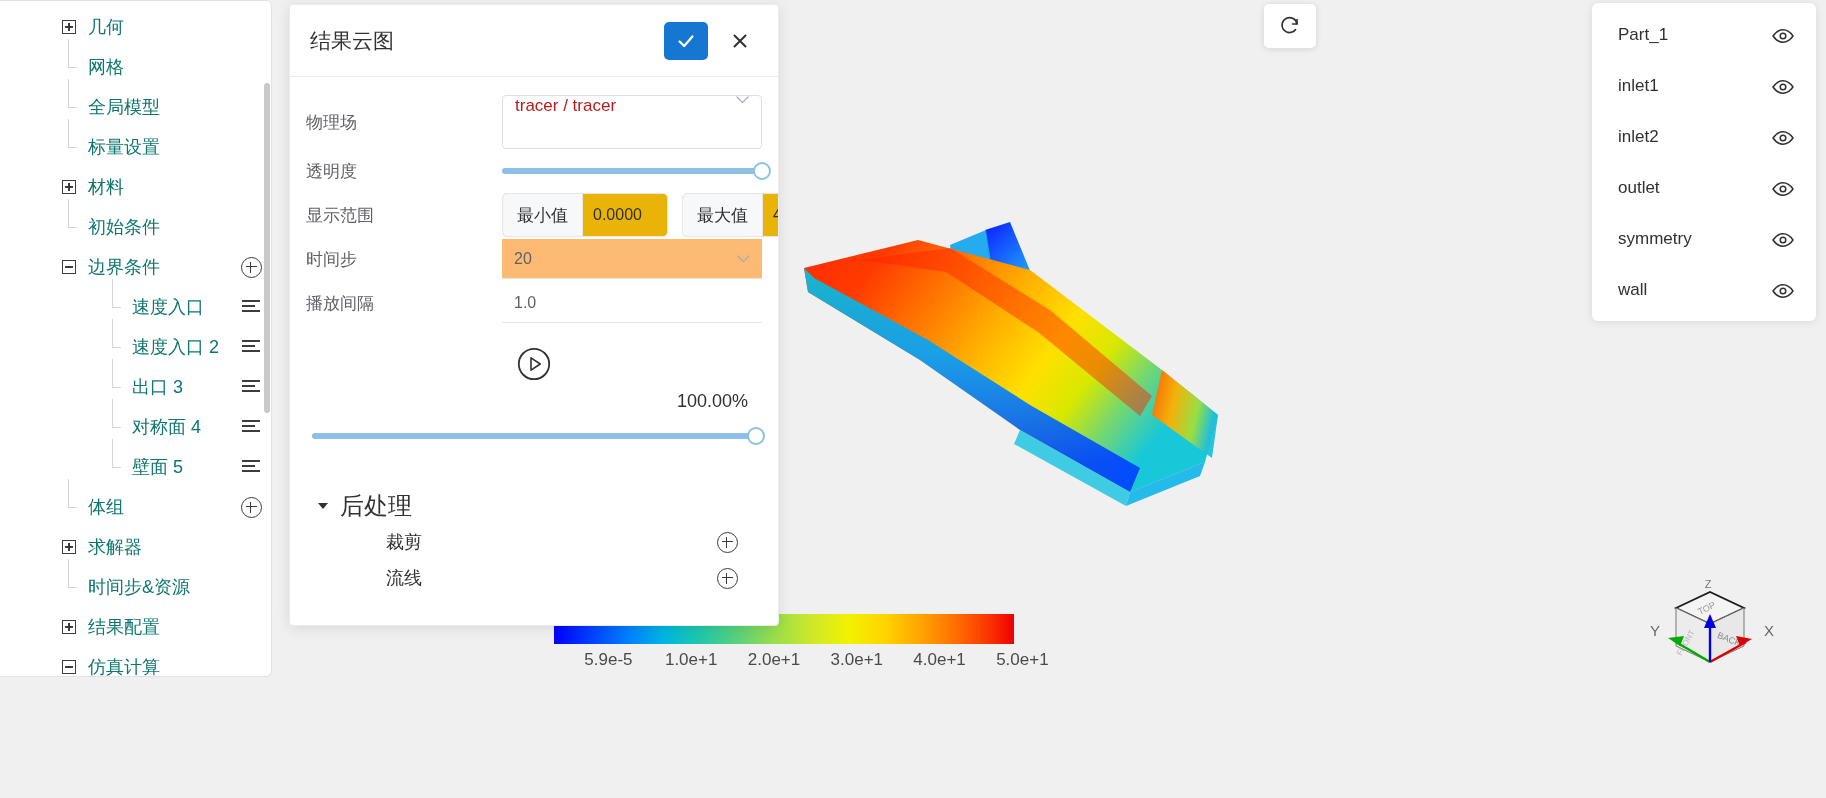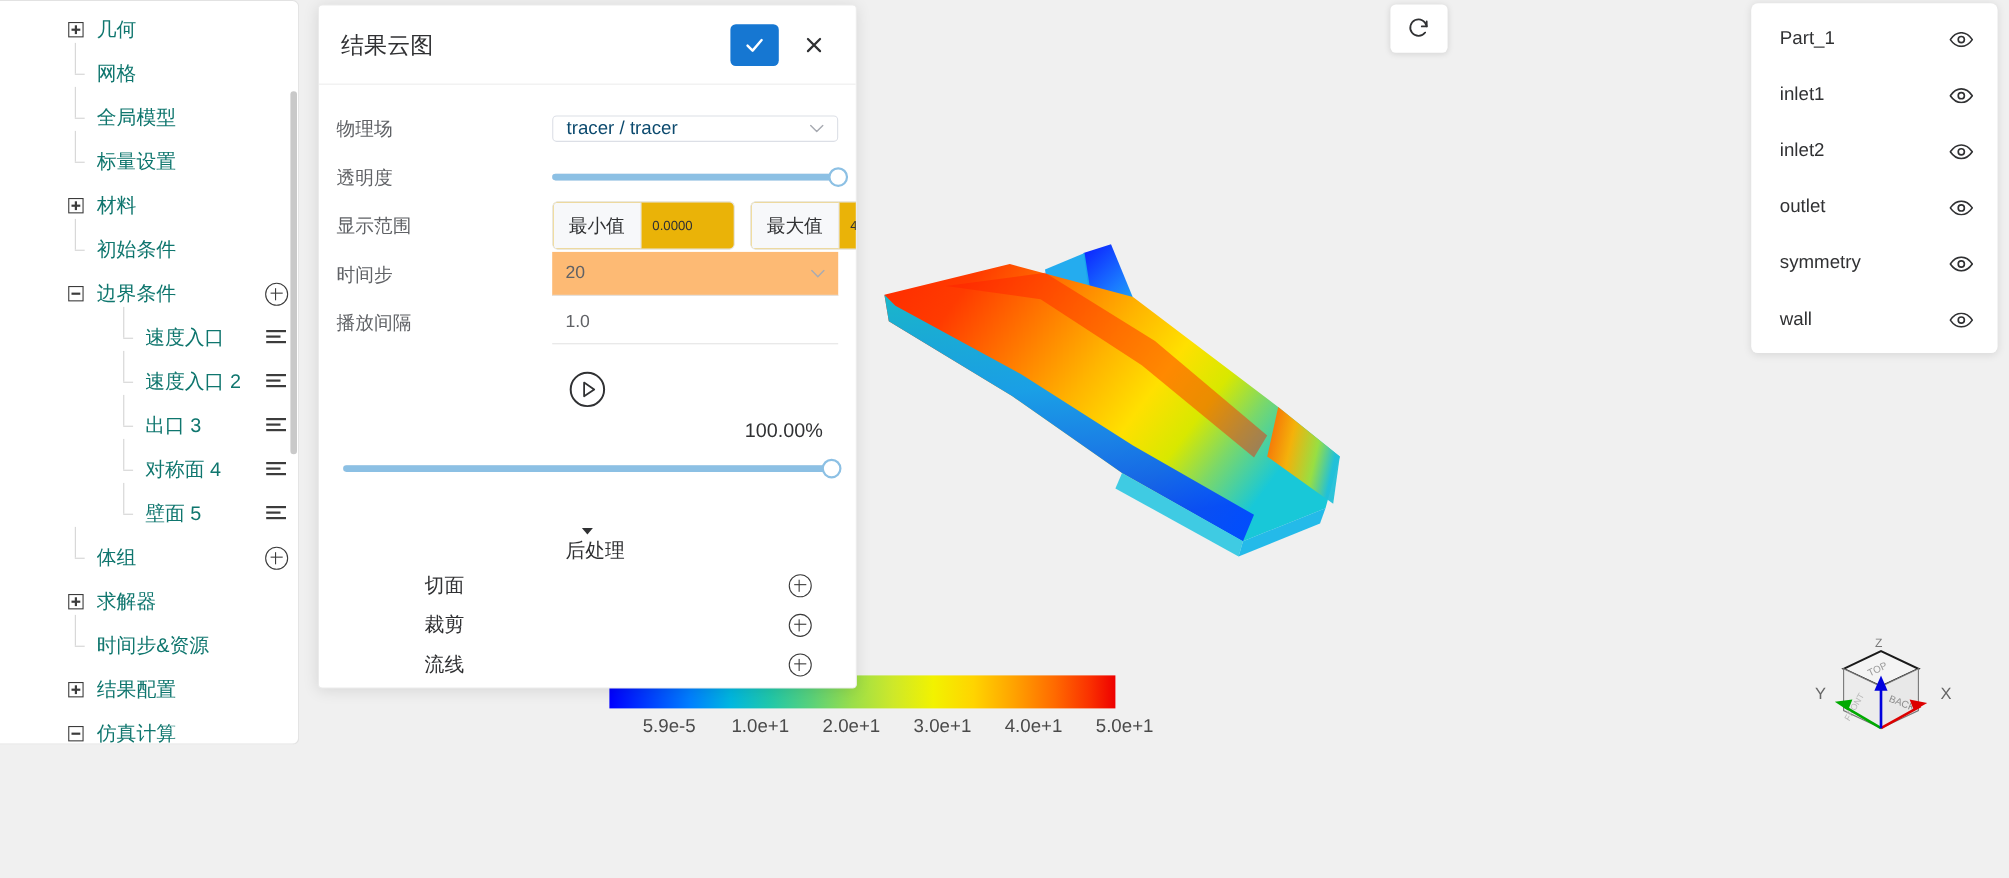--- a/index.html
+++ b/index.html
@@ -89,23 +89,23 @@
   .hbtn.ok svg{stroke:#fff;}
   .hbtn.cancel{background:#fff;}
   .hbtn.cancel svg{stroke:#303133;}
 
   #panel-body{padding:18px 16px 0 16px;}
   .row{display:flex;align-items:center;min-height:44px;}
   .row .rl{width:196px;font-size:17px;color:#606266;flex:none;}
   .row .rc{flex:1;display:flex;align-items:center;}
 
   .select{
-    flex:1;height:24px;border:1px solid #dcdfe6;border-radius:4px;
-    display:flex;align-items:center;padding:0 12px;box-sizing:border-box;
-    font-size:17px;color:#0c4a6e;background:#fff;cursor:pointer;
+    flex:1;height:54px;border:1px solid #dcdfe6;border-radius:4px;
+    display:flex;align-items:flex-start;padding:0 12px;box-sizing:border-box;
+    font-size:17px;color:#b91c1c;background:#fff;cursor:pointer;
   }
   .select .val{flex:1;}
   .chev{width:13px;height:8px;flex:none;}
   .chev svg{display:block;}
 
   
   .uselect{
     flex:1;height:40px;border:none;border-bottom:1px solid #e4e4e4;
     display:flex;align-items:center;padding:0 12px;box-sizing:border-box;
     font-size:16px;color:#606266;background:#fdba74;cursor:pointer;
@@ -130,42 +130,42 @@
   
   .grp{
     display:flex;align-items:stretch;height:42px;border:1px solid #e6e6e6;
     border-radius:5px;overflow:hidden;background:#eab308;margin-right:14px;
   }
   .grp .pre{
     background:#f7f8fa;display:flex;align-items:center;padding:0 14px;
     font-size:17px;color:#303133;border-right:1px solid #e6e6e6;white-space:nowrap;
   }
   .grp .fld{
-    display:flex;align-items:center;padding:0 10px;font-size:12px;color:#303133;
+    display:flex;align-items:center;padding:0 10px;font-size:16px;color:#303133;
     width:84px;box-sizing:border-box;overflow:hidden;white-space:nowrap;
   }
 
   
   #play-wrap{display:flex;justify-content:center;margin-top:22px;}
   #play-btn{width:34px;height:34px;cursor:pointer;}
 
   #pct{
     text-align:right;font-size:18px;color:#303133;margin-top:10px;padding-right:14px;
   }
   #prog{position:relative;height:20px;margin:14px 6px 0 6px;}
   #prog .track{position:absolute;left:0;right:0;top:7px;height:6px;border-radius:3px;background:#e4e7ed;}
   #prog .fill{position:absolute;left:0;top:7px;height:6px;border-radius:3px;background:#8cc0e4;}
   #prog .knob{
     position:absolute;top:1px;width:18px;height:18px;border-radius:50%;
     background:#fff;border:2px solid #8cc0e4;box-sizing:border-box;transform:translateX(-50%);cursor:pointer;
   }
 
   
   #post{margin-top:42px;padding:0 0 0 14px;}
-  .pnode{display:flex;align-items:center;height:36px;font-size:18px;color:#303133;cursor:pointer;flex-direction:column;}
+  .pnode{display:flex;align-items:center;height:36px;font-size:24px;color:#303133;cursor:pointer;}
   .pnode .caret{
     width:0;height:0;border-left:6px solid #303133;border-top:5px solid transparent;
     border-bottom:5px solid transparent;margin-right:14px;flex:none;
     transform:rotate(90deg);
   }
   .pchild{display:flex;align-items:center;height:36px;padding-left:66px;font-size:18px;color:#303133;}
   .pchild .pl{flex:1;}
   .pchild .pa{width:70px;display:flex;align-items:center;justify-content:center;cursor:pointer;}
 
   
@@ -515,26 +515,20 @@
       <div class="knob" id="pg-knob" style="left: 100%;"></div>
     </div>
 
     <div id="post">
       <div class="pnode">
         <span class="caret"></span>
         <span>后处理</span>
       </div>
       <div id="post-children">
           <div class="pchild">
-            <span class="pl">切面</span>
-            <span class="pa">
-              <span class="ico-plus"></span>
-            </span>
-          </div>
-          <div class="pchild">
             <span class="pl">裁剪</span>
             <span class="pa">
               <span class="ico-plus"></span>
             </span>
           </div>
           <div class="pchild">
             <span class="pl">流线</span>
             <span class="pa">
               <span class="ico-plus"></span>
             </span>

